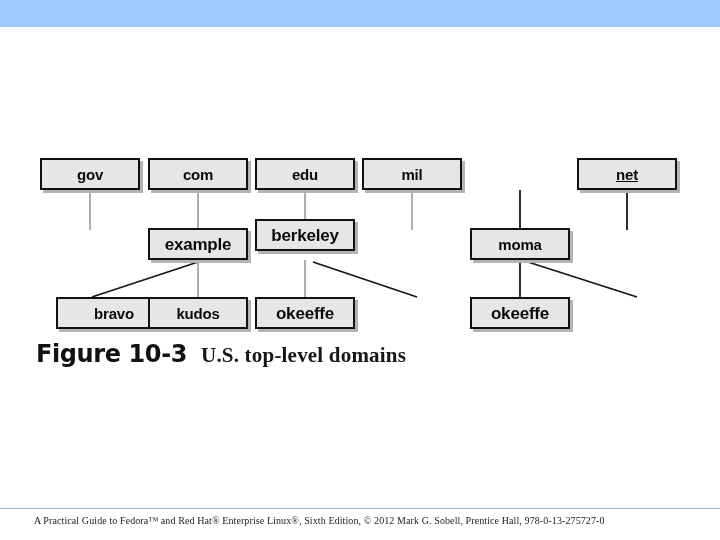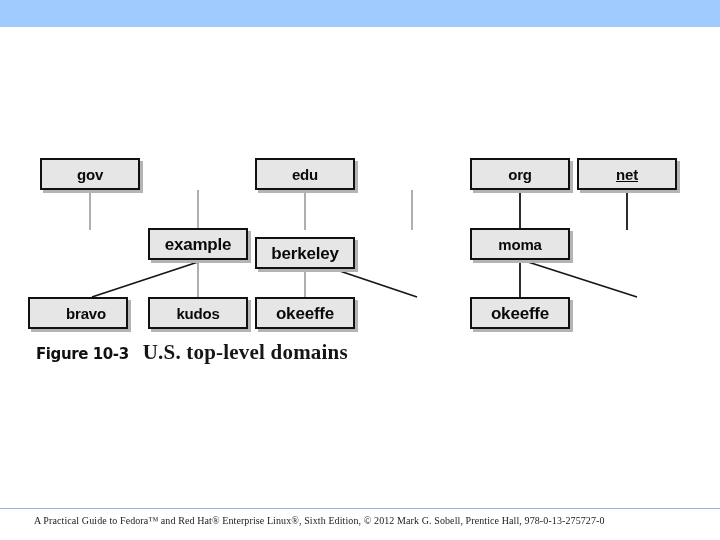--- a/index.html
+++ b/index.html
@@ -81,21 +81,21 @@
     position: absolute;
     left: 36px; top: 340px;
     display: flex;
     align-items: baseline;
     gap: 14px;
     white-space: nowrap;
   }
   #caption-label {
     font-family: "DejaVu Sans", sans-serif;
     font-weight: bold;
-    font-size: 15px;
+    font-size: 24px;
     color: #111111;
     letter-spacing: -0.4px;
   }
   #caption-title {
     font-family: "Liberation Serif", serif;
     font-size: 21px;
     color: #161616;
     letter-spacing: 0.2px;
     font-weight: bold;
   }
@@ -120,41 +120,44 @@
     <line x1="198" y1="122" x2="92" y2="157" stroke="#161616" stroke-width="1.8"></line>
     <line x1="305" y1="120" x2="305" y2="159" stroke="#9b9b9b" stroke-width="1.6"></line>
     <line x1="313" y1="122" x2="417" y2="157" stroke="#161616" stroke-width="1.8"></line>
     <line x1="520" y1="120" x2="520" y2="159" stroke="#161616" stroke-width="1.8"></line>
     <line x1="528" y1="122" x2="637" y2="157" stroke="#161616" stroke-width="1.8"></line>
   </svg>
 
   <div class="node" style="left:40px;  top:18px;">
       <span>gov</span>
     </div>
+  <div class="node" style="left:148px; top:18px;">
+      <span>com</span>
+    </div>
   <div class="node" style="left:255px; top:18px;text-align:center;">
       <span>edu</span>
     </div>
-  <div class="node" style="left:470px; top:18px;">
-      <span>org</span>
+  <div class="node" style="left:362px; top:18px;">
+      <span>mil</span>
     </div>
   <div class="node" style="left:577px; top:18px;text-decoration:underline;">
       <span>net</span>
     </div>
 
   <div class="node narrowtext" style="left:148px; top:88px;">
       <span>example</span>
     </div>
-  <div class="node narrowtext" style="left:255px; top:97px;">
+  <div class="node narrowtext" style="left:255px; top:79px;">
       <span>berkeley</span>
     </div>
   <div class="node" style="left:470px; top:88px;">
       <span>moma</span>
     </div>
 
-  <div class="node" style="left:28px;  top:157px;padding-left:16px;">
+  <div class="node" style="left:56px;  top:157px;padding-left:16px;">
       <span>bravo</span>
     </div>
   <div class="node" style="left:148px; top:157px;">
       <span>kudos</span>
     </div>
   <div class="node narrowtext" style="left:255px; top:157px;">
       <span>okeeffe</span>
     </div>
   <div class="node narrowtext" style="left:470px; top:157px;">
       <span>okeeffe</span>

